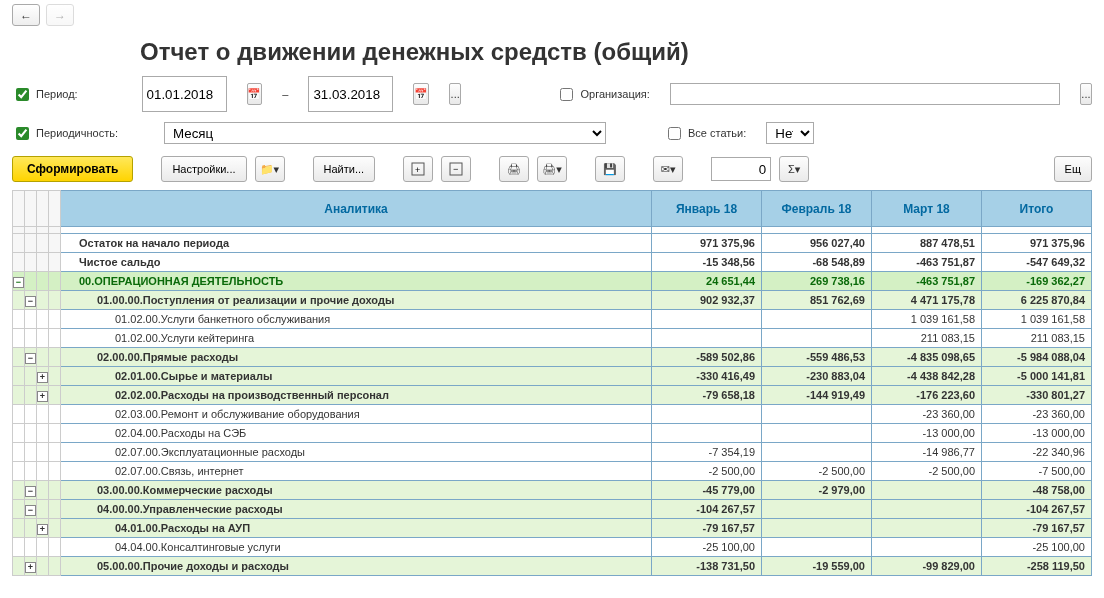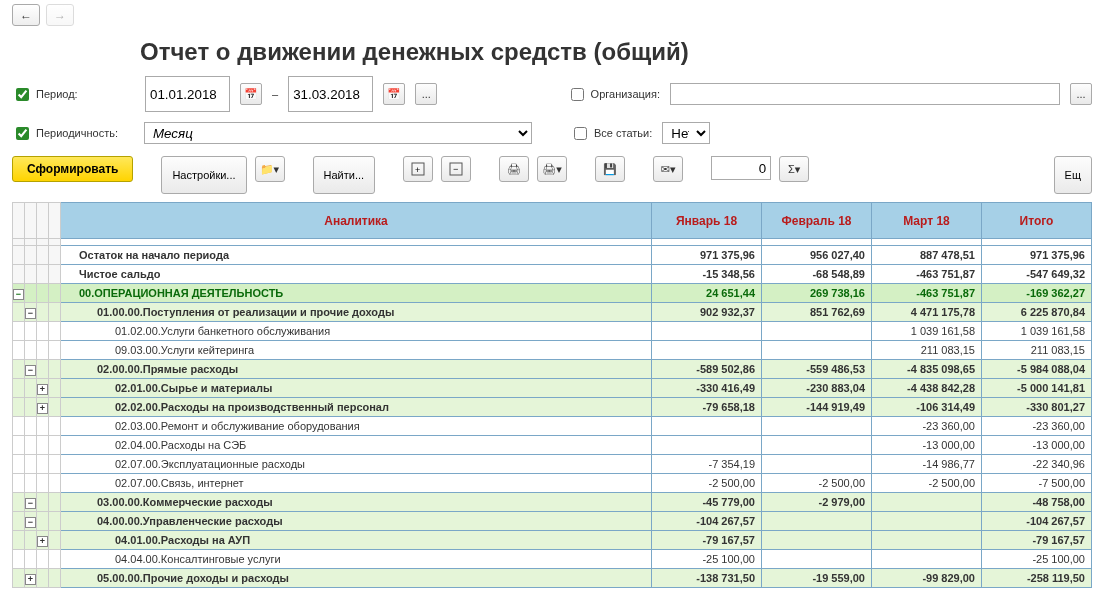--- a/index.html
+++ b/index.html
@@ -29,21 +29,21 @@
     display: inline-flex;
     align-items: center;
     justify-content: center;
     cursor: pointer;
     font-size: 12px;
   }
   .filter-row {
     display: flex;
     align-items: center;
     padding: 4px 12px;
-    gap: 10px;
+    gap: 20px;
     margin-top: 2px;
   }
   .chk {
     display: inline-flex;
     align-items: center;
     gap: 4px;
   }
   .chk input[type="checkbox"] {
     accent-color: #2a8a2a;
   }
@@ -69,39 +69,39 @@
     height: 22px;
     border: 1px solid #aaa;
     padding: 2px 4px;
   }
   .select {
     height: 22px;
     border: 1px solid #aaa;
     padding: 2px 4px;
     background: #fff;
   }
-  .periodicity { width: 388px; font-style: italic; }
+  .periodicity { width: 442px; }
   .btn-row {
     display: flex;
-    align-items: flex-start;
+    align-items: center;
     padding: 8px 12px;
     gap: 8px;
   }
   .btn-primary {
     height: 26px;
     padding: 0 14px;
     border: 1px solid #b5a200;
     background: linear-gradient(#ffe85a,#ffd400);
     border-radius: 3px;
     font-weight: bold;
     cursor: pointer;
     font-size: 12px;
   }
   .btn {
-    height: 38px;
+    height: 26px;
     padding: 0 10px;
     border: 1px solid #aaa;
     background: linear-gradient(#fdfdfd,#eaeaea);
     border-radius: 3px;
     cursor: pointer;
     display: inline-flex;
     align-items: center;
     gap: 4px;
     font-size: 11px;
   }
@@ -131,21 +131,21 @@
     table-layout: fixed;
   }
   table.grid th, table.grid td {
     border: 1px solid #7aa7c7;
     padding: 3px 6px;
     overflow: hidden;
     white-space: nowrap;
   }
   table.grid th {
     background: #a6d0e7;
-    color: #b91c1c;
+    color: #0369a1;
     font-weight: bold;
     text-align: center;
     height: 36px;
     font-size: 12px;
   }
   .tree-col { width: 12px; border: 1px solid #ccc !important; background: #f7f7f7; text-align: center; padding: 0 !important; }
   .tree-col .tg {
     width: 11px; height: 11px;
     border: 1px solid #888;
     display: inline-block;
@@ -341,21 +341,21 @@
           <td class="numcol"></td>
           <td class="numcol"></td>
           <td class="numcol">1 039 161,58</td>
           <td class="numcol">1 039 161,58</td>
         </tr>
         <tr class="row-plain">
           <td class="tree-col"></td>
           <td class="tree-col"></td>
           <td class="tree-col"></td>
           <td class="tree-col"></td>
-          <td class="analytic-cell pad3">09.03.00.Услуги кейтеринга</td>
+          <td class="analytic-cell pad3">01.02.00.Услуги кейтеринга</td>
           <td class="numcol"></td>
           <td class="numcol"></td>
           <td class="numcol">211 083,15</td>
           <td class="numcol">211 083,15</td>
         </tr>
         <tr class="row-sub">
           <td class="tree-col"></td>
           <td class="tree-col"><span class="tg">−</span></td>
           <td class="tree-col"></td>
           <td class="tree-col"></td>
@@ -377,21 +377,21 @@
           <td class="numcol">-5 000 141,81</td>
         </tr>
         <tr class="row-sub">
           <td class="tree-col"></td>
           <td class="tree-col"></td>
           <td class="tree-col"><span class="tg">+</span></td>
           <td class="tree-col"></td>
           <td class="analytic-cell pad3">02.02.00.Расходы на производственный персонал</td>
           <td class="numcol">-79 658,18</td>
           <td class="numcol">-144 919,49</td>
-          <td class="numcol">-106 314,49</td>
+          <td class="numcol">-176 223,60</td>
           <td class="numcol">-330 801,27</td>
         </tr>
         <tr class="row-plain">
           <td class="tree-col"></td>
           <td class="tree-col"></td>
           <td class="tree-col"></td>
           <td class="tree-col"></td>
           <td class="analytic-cell pad3">02.03.00.Ремонт и обслуживание оборудования</td>
           <td class="numcol"></td>
           <td class="numcol"></td>

